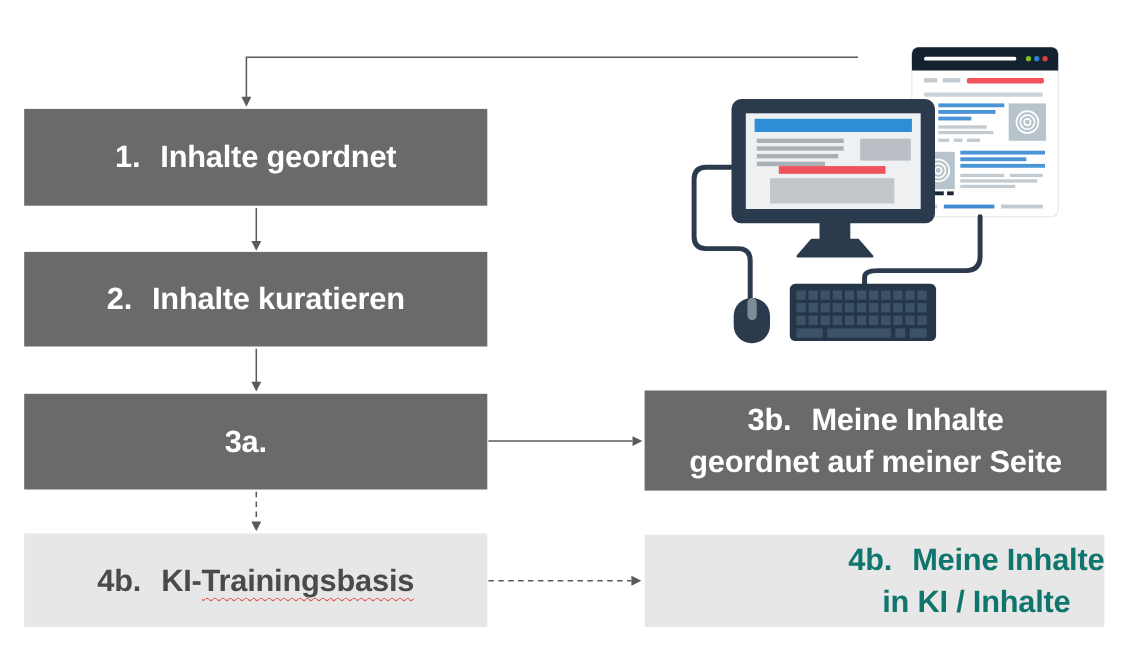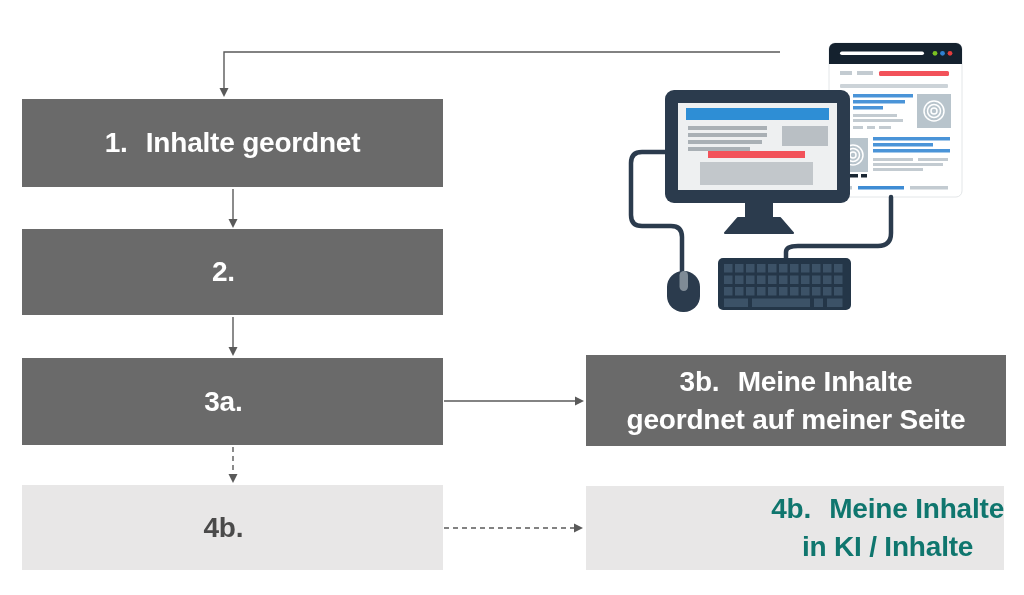--- a/index.html
+++ b/index.html
@@ -181,35 +181,37 @@
     </g>
   </svg>
 
   <div class="box dark" id="box-step1">
     <span class="num">1.</span>
     <span>Inhalte geordnet</span>
   </div>
 
   <div class="box dark" id="box-step2">
     <span class="num">2.</span>
+    <span>Inhalte kuratieren</span>
   </div>
 
   <div class="box dark" id="box-step3a">
     <span class="num">3a.</span>
   </div>
 
   <div class="box dark twoline" id="box-step3b">
     <div>
       <span class="num">3b.</span><span>Meine Inhalte</span><br>
       <span>geordnet auf meiner Seite</span>
     </div>
   </div>
 
   <div class="box light" id="box-step4bl">
     <span class="num">4b.</span>
+    <span><span>KI-</span><span class="wavy">Trainingsbasis</span></span>
   </div>
 
   <div class="box light muted twoline" id="box-step4br">
     <div>
       <span class="num">4b.</span><span>Meine Inhalte</span><br>
       <span>in KI / Inhalte</span>
     </div>
   </div>
 
 </div>

